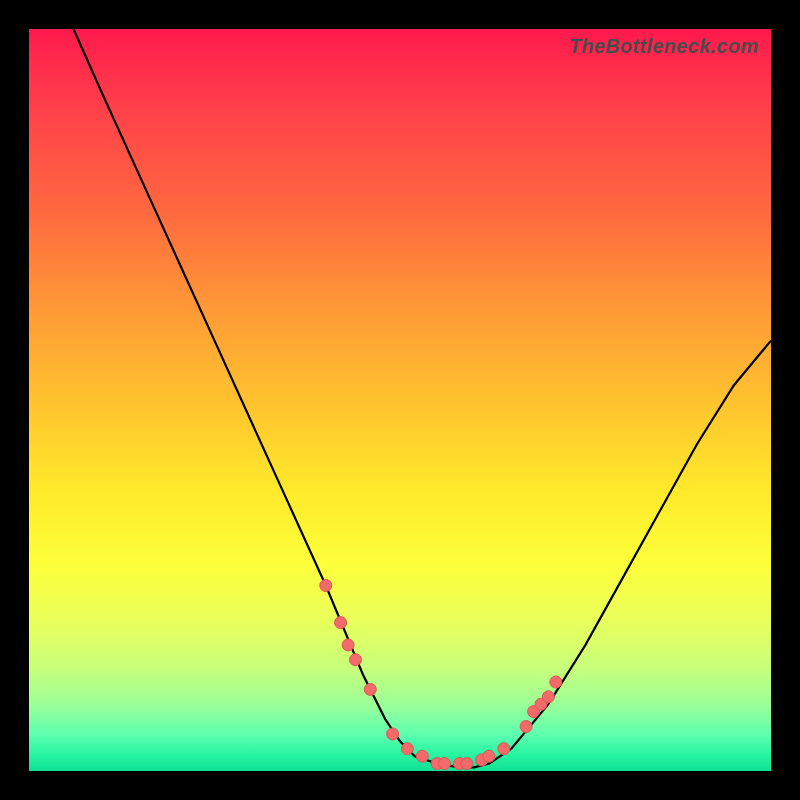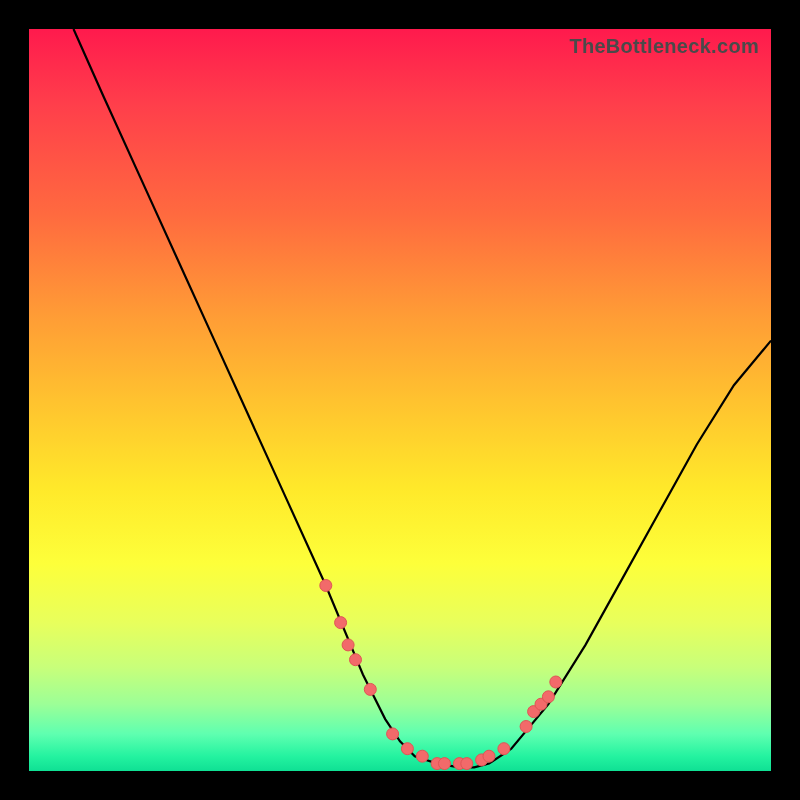--- a/index.html
+++ b/index.html
@@ -11,20 +11,21 @@
     overflow: hidden;
     font-family: Arial, Helvetica, sans-serif;
   }
   .frame {
     position: absolute;
     top: 0;
     left: 0;
     width: 660px;
     height: 800px;
     background: #000;
+    font-style: italic;
   }
   .plot-area {
     position: absolute;
     top: 29px;
     left: 29px;
     width: 742px;
     height: 742px;
     background: linear-gradient(to bottom,
       #ff1a4d 0%,
       #ff3e4b 10%,

